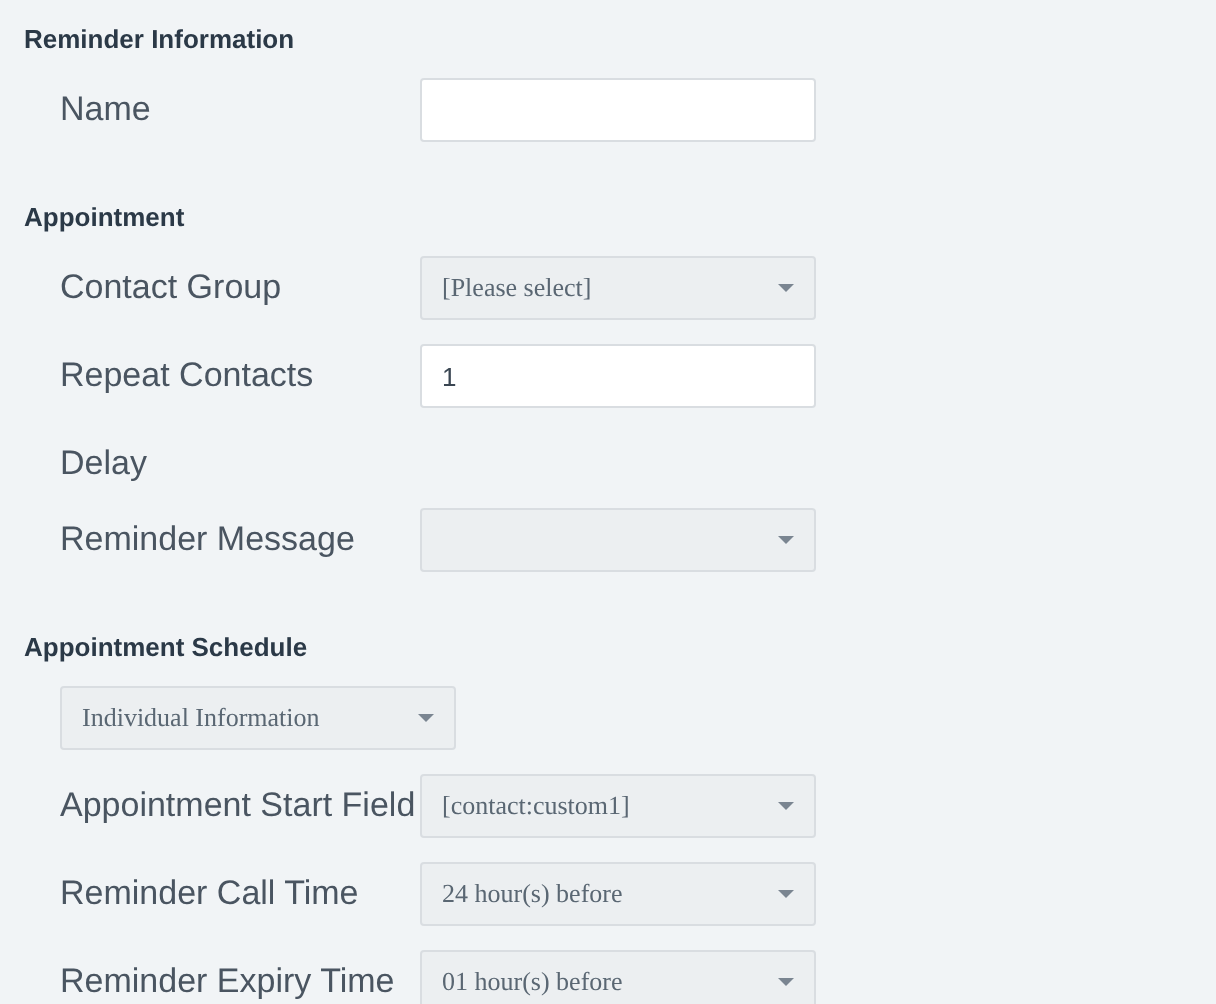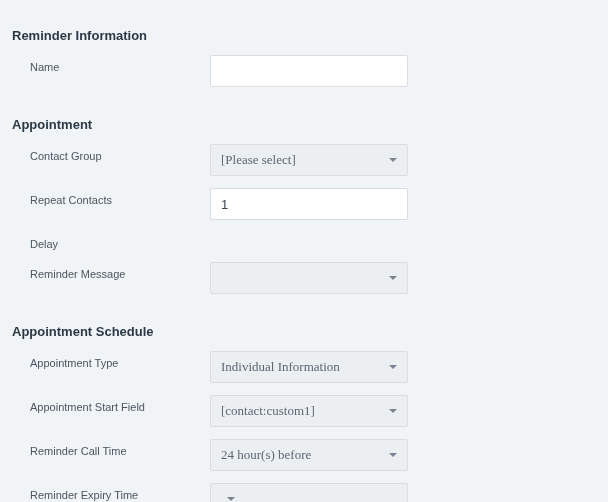--- a/index.html
+++ b/index.html
@@ -13,31 +13,31 @@
     overflow: hidden;
     padding: 12px 0 0 0;
   }
   .section-header {
     font-weight: 700;
     color: #2b3947;
     font-size: 13px;
     padding: 0 0 6px 12px;
     margin-top: 24px;
   }
-  .section-header.first { margin-top: 16px; }
+  .section-header.first { margin-top: 0; }
   .form-row {
     display: flex;
     align-items: flex-start;
     padding: 6px 0 6px 30px;
   }
   .form-label {
     width: 180px;
     padding-top: 6px;
     color: #4a5561;
-    font-size: 11px;
+    font-size: 17px;
   }
   .form-control-wrap {
     width: 198px;
   }
   input[type="text"] {
     width: 100%;
     height: 32px;
     border: 1px solid #d9dde1;
     background: #ffffff;
     padding: 0 10px;
@@ -117,21 +117,20 @@
     <div class="select-box">
       <span class="select-text"></span>
       <span class="caret"></span>
     </div>
   </div>
 </div>
 
 <div class="section-header">Appointment Schedule</div>
 
 <div class="form-row">
-  <div class="form-label">Appointment Type</div>
   <div class="form-control-wrap">
     <div class="select-box">
       <span class="select-text">Individual Information</span>
       <span class="caret"></span>
     </div>
   </div>
 </div>
 
 <div class="form-row">
   <div class="form-label">Appointment Start Field</div>
@@ -150,16 +149,17 @@
       <span class="select-text">24 hour(s) before</span>
       <span class="caret"></span>
     </div>
   </div>
 </div>
 
 <div class="form-row">
   <div class="form-label">Reminder Expiry Time</div>
   <div class="form-control-wrap">
     <div class="select-box">
+      <span class="select-text">01 hour(s) before</span>
       <span class="caret"></span>
     </div>
   </div>
 </div>
 
 </body></html>

